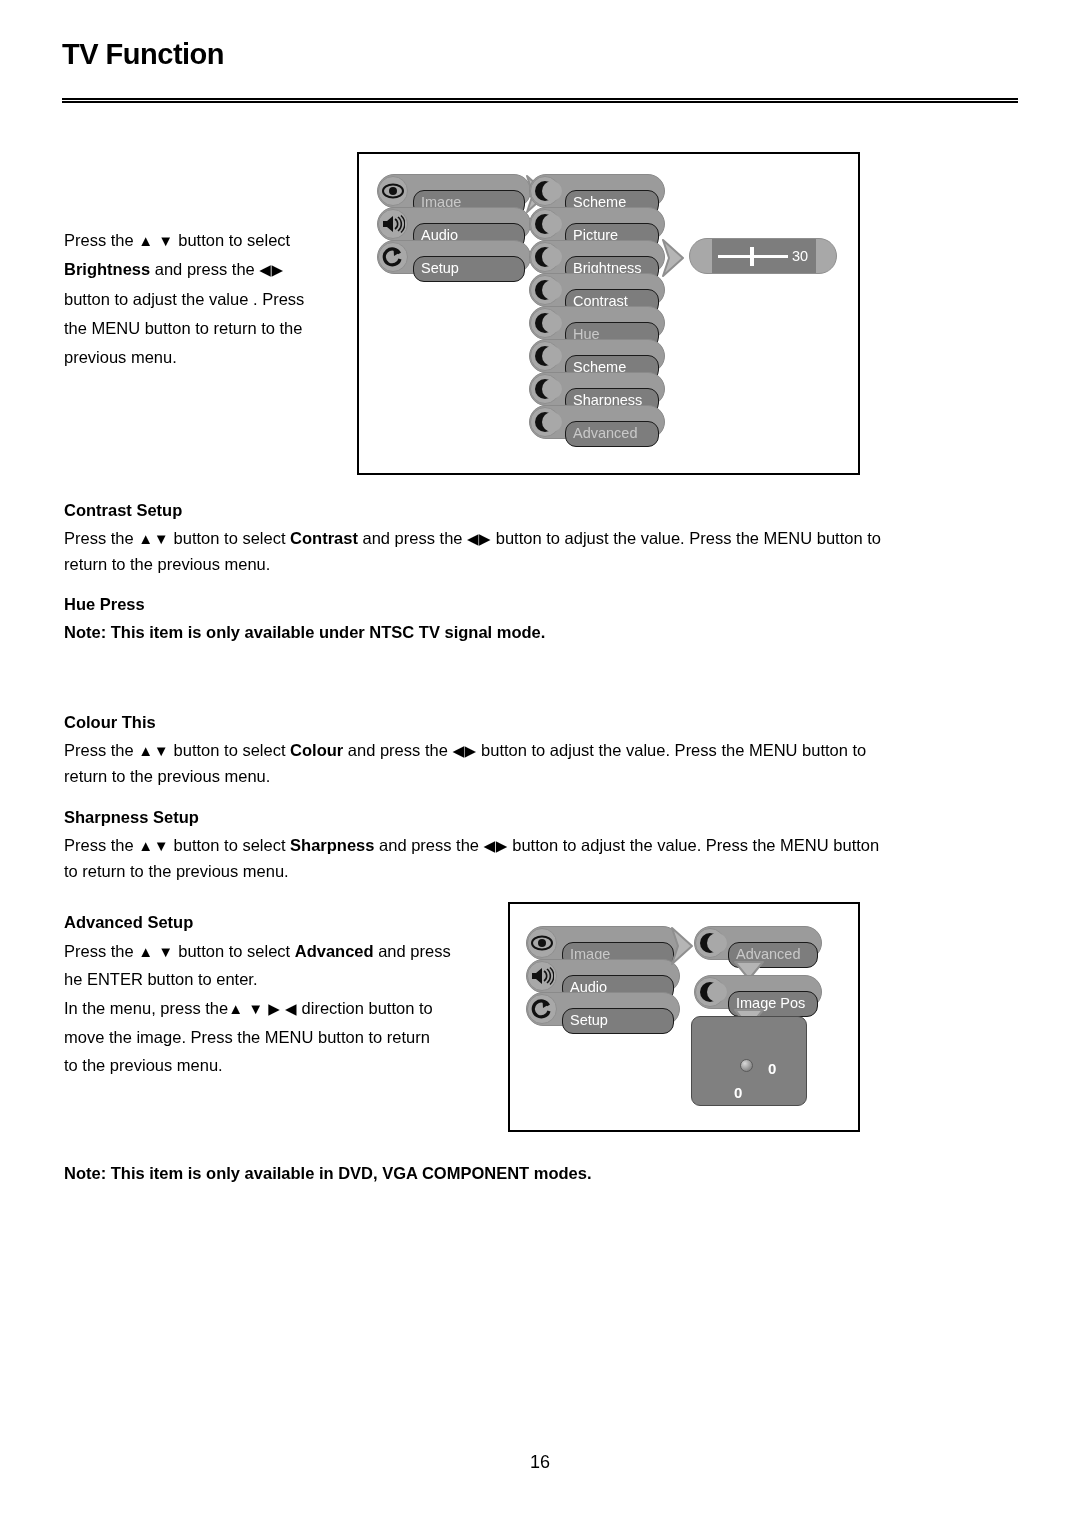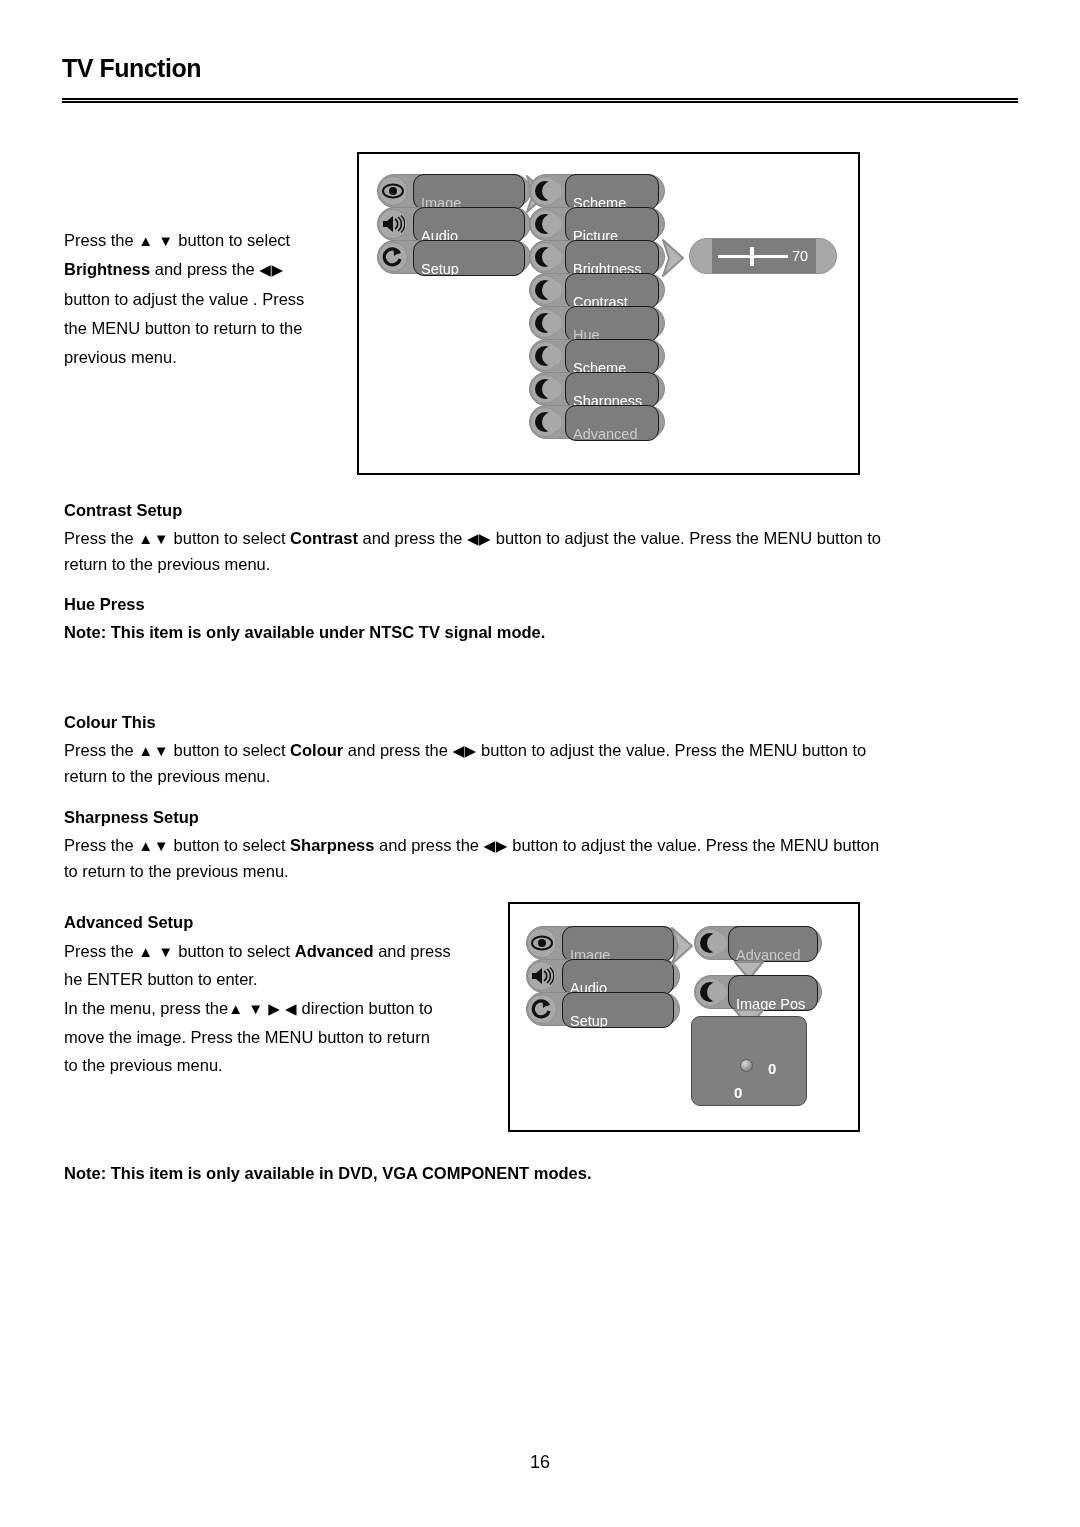--- a/index.html
+++ b/index.html
@@ -13,22 +13,22 @@
     position: relative;
     font-family: "Liberation Sans", sans-serif;
     color: #000000;
     overflow: hidden;
   }
 
   
   .page-title {
     position: absolute;
     left: 62px;
-    top: 56px;
-    font-size: 25px;
+    top: 40px;
+    font-size: 29px;
     font-weight: bold;
     letter-spacing: -0.5px;
     line-height: 1;
   }
   .title-rule {
     position: absolute;
     left: 62px;
     top: 98px;
     width: 956px;
     height: 5px;
@@ -121,30 +121,30 @@
     border-radius: 50%;
     background: #a8a8a8;
     border: 1px solid #8f8f8f;
     box-sizing: border-box;
     display: flex;
     align-items: center;
     justify-content: center;
   }
   .label-btn {
     position: absolute;
-    top: 0;
+    top: 16px;
     height: 26px;
     background: #7d7d7d;
     border: 1.5px solid #1a1a1a;
     border-radius: 11px;
     box-sizing: border-box;
     color: #ffffff;
     font-size: 14.5px;
     line-height: 23px;
-    padding: 17px 7px;
+    padding: 0 7px;
     white-space: nowrap;
     overflow: hidden;
   }
   .label-btn.dim { color: #c9c9c9; }
 
   
   .col-root .pill      { width: 154px; }
   .col-root .label-btn { left: 36px; width: 112px; }
 
   
@@ -401,21 +401,21 @@
   <div class="chevron-right" style="left:300px; top:82px;">
     <svg width="30" height="44" viewBox="0 0 30 44">
       <path d="M4 4 L24 22 L4 40 L10 22 Z" fill="#b5b5b5" stroke="#8f8f8f" stroke-width="2" stroke-linejoin="round"></path>
     </svg>
   </div>
 
   <div class="slider-pill" style="left:330px; top:84px;">
     <div class="slider-inner">
       <div class="slider-track"></div>
       <div class="slider-thumb"></div>
-      <div class="slider-value">70</div>
+      <div class="slider-value">30</div>
     </div>
   </div>
 </div>
 
 <div class="block" id="contrast-block">
   <div class="heading">Contrast Setup</div>
   <p class="para">
     <span>Press the </span><span class="arrows">▲▼</span><span> button to select </span><b>Contrast</b><span> and press the </span><span class="arrows">◀▶</span><span> button to adjust the value. Press the MENU button to return to the previous menu.</span>
   </p>
 </div>

